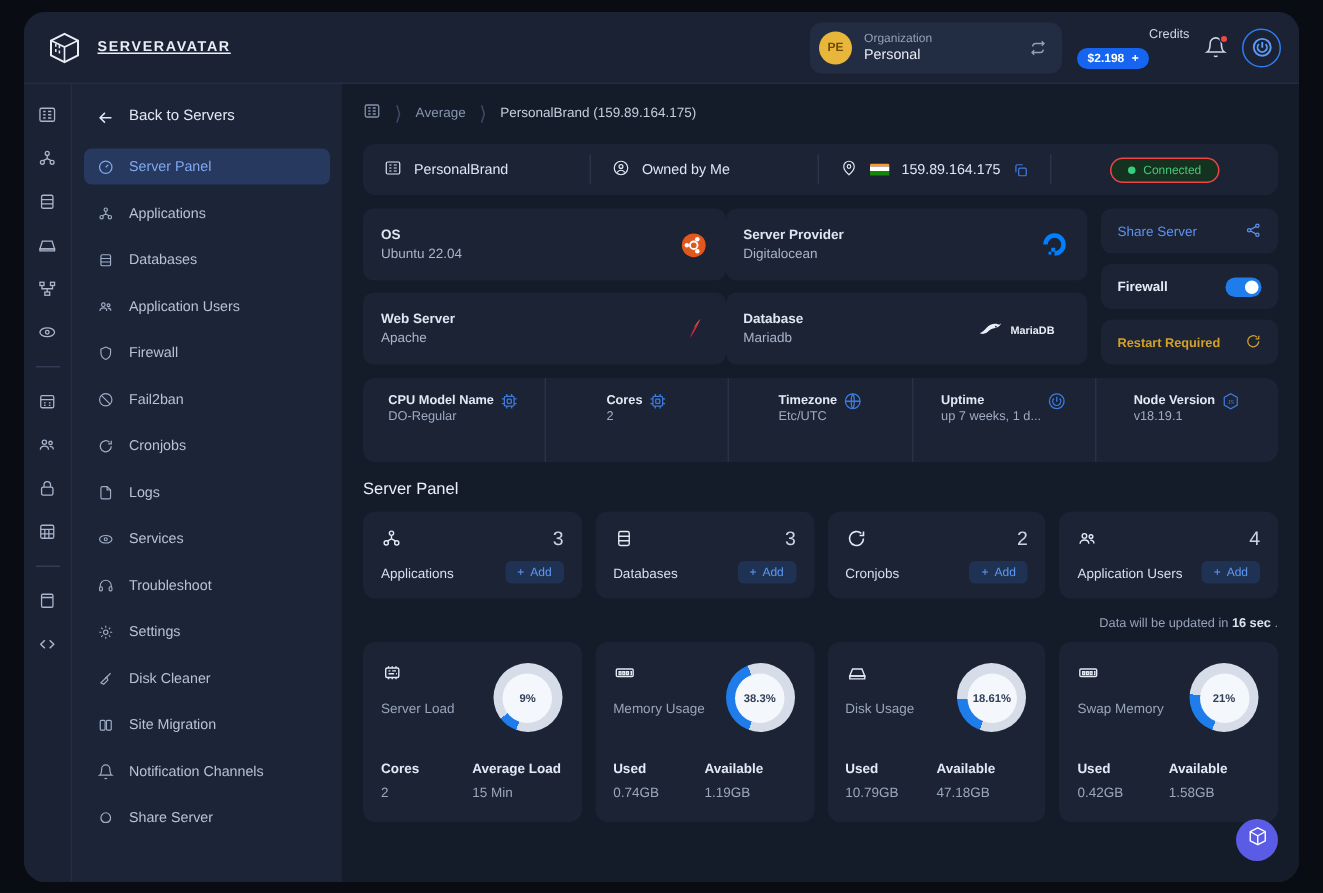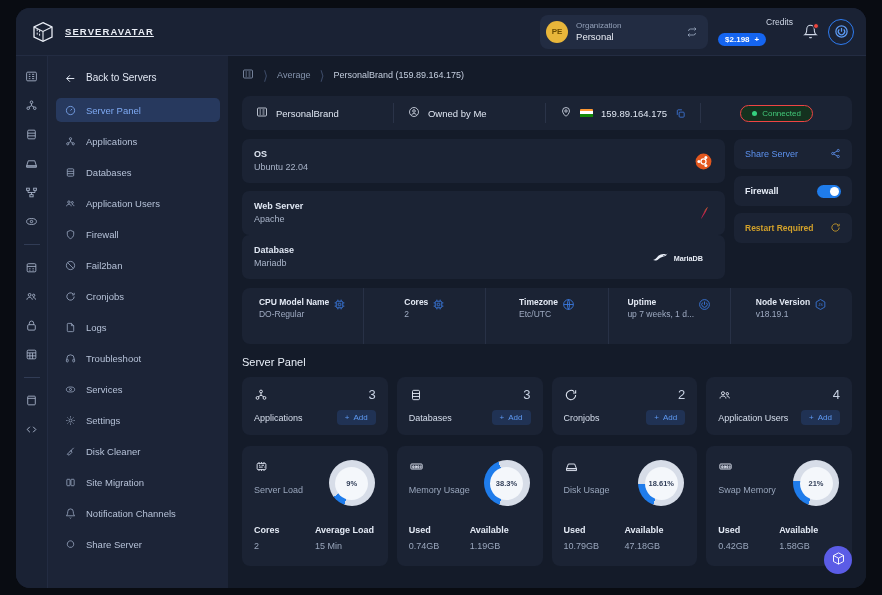--- a/index.html
+++ b/index.html
@@ -159,21 +159,21 @@
     background: #14321f; color: #43c97a;
     border: 1px solid #ef4444;
     border-radius: 11px; padding: 3px 11px;
     font-size: 8px; display: inline-flex; align-items: center; gap: 5px;
   }
   .conn-dot { width: 5px; height: 5px; border-radius: 50%; background: #35d07f; }
 
   
   .info-region { display: flex; gap: 9px; margin-bottom: 9px; }
   .info-left { flex: 1; display: flex; flex-direction: column; gap: 8px; min-width: 0; }
-  .info-row { display: flex; gap: 0; flex-direction: column; }
+  .info-row { display: flex; gap: 0; }
   .info-card {
     flex: 1; min-width: 0;
     background: #1b2334; border-radius: 7px;
     padding: 9px 12px; height: 48px;
     display: flex; align-items: center; justify-content: space-between;
   }
   .ic-t { line-height: 1.45; min-width: 0; }
   .ic-label { font-size: 9px; color: #dfe6f2; font-weight: bold; }
   .ic-value { font-size: 9px; color: #a9b4c9; }
   .ic-logo { flex: 0 0 auto; display: flex; align-items: center; }
@@ -498,35 +498,35 @@
             <svg width="11" height="11" viewBox="0 0 24 24" fill="none" stroke="currentColor" stroke-width="1.7">
               <path d="M14 3H7a2 2 0 0 0-2 2v14a2 2 0 0 0 2 2h10a2 2 0 0 0 2-2V8z"></path>
               <path d="M14 3v5h5"></path>
             </svg>
           </span>
         <span>Logs</span>
       </div>
       <div class="nav-item">
         <span class="nav-ico">
             <svg width="11" height="11" viewBox="0 0 24 24" fill="none" stroke="currentColor" stroke-width="1.7">
+              <ellipse cx="12" cy="12" rx="9" ry="5.5"></ellipse>
+              <circle cx="12" cy="12" r="2.2"></circle>
+            </svg>
+          </span>
+        <span>Services</span>
+      </div>
+      <div class="nav-item">
+        <span class="nav-ico">
+            <svg width="11" height="11" viewBox="0 0 24 24" fill="none" stroke="currentColor" stroke-width="1.7">
               <path d="M4 14v-2a8 8 0 0 1 16 0v2"></path>
               <rect x="3" y="13.5" width="4" height="6" rx="1.6"></rect>
               <rect x="17" y="13.5" width="4" height="6" rx="1.6"></rect>
             </svg>
           </span>
         <span>Troubleshoot</span>
-      </div>
-      <div class="nav-item">
-        <span class="nav-ico">
-            <svg width="11" height="11" viewBox="0 0 24 24" fill="none" stroke="currentColor" stroke-width="1.7">
-              <ellipse cx="12" cy="12" rx="9" ry="5.5"></ellipse>
-              <circle cx="12" cy="12" r="2.2"></circle>
-            </svg>
-          </span>
-        <span>Services</span>
       </div>
       <div class="nav-item">
         <span class="nav-ico">
             <svg width="11" height="11" viewBox="0 0 24 24" fill="none" stroke="currentColor" stroke-width="1.6">
               <circle cx="12" cy="12" r="3.2"></circle>
               <path d="M12 2.6v3M12 18.4v3M2.6 12h3M18.4 12h3M5.4 5.4l2.1 2.1M16.5 16.5l2.1 2.1M18.6 5.4l-2.1 2.1M7.5 16.5l-2.1 2.1"></path>
             </svg>
           </span>
         <span>Settings</span>
       </div>
@@ -635,20 +635,33 @@
               <span class="ic-logo">
                 <svg width="19" height="19" viewBox="0 0 24 24">
                     <circle cx="12" cy="12" r="10" fill="#e2571e"></circle>
                     <circle cx="12" cy="12" r="3.2" fill="none" stroke="#fff" stroke-width="1.6"></circle>
                     <circle cx="6.2" cy="12" r="1.9" fill="#fff"></circle>
                     <circle cx="15" cy="7" r="1.9" fill="#fff"></circle>
                     <circle cx="15" cy="17" r="1.9" fill="#fff"></circle>
                   </svg>
               </span>
             </div>
+            <div class="info-card">
+              <span class="ic-t">
+                <div class="ic-label">Server Provider</div>
+                <div class="ic-value">Digitalocean</div>
+              </span>
+              <span class="ic-logo">
+                <svg width="20" height="20" viewBox="0 0 24 24" fill="none">
+                    <path d="M12 3a9 9 0 0 0-9 9h3.6A5.4 5.4 0 1 1 12 17.4V21a9 9 0 0 0 0-18z" fill="#0080ff"></path>
+                    <rect x="9.4" y="14.6" width="3.2" height="3.2" fill="#0080ff"></rect>
+                    <rect x="7.2" y="17.8" width="2.3" height="2.3" fill="#0080ff"></rect>
+                  </svg>
+              </span>
+            </div>
           </div>
           <div class="info-row">
             <div class="info-card">
               <span class="ic-t">
                 <div class="ic-label">Web Server</div>
                 <div class="ic-value">Apache</div>
               </span>
               <span class="ic-logo">
                 <svg width="18" height="18" viewBox="0 0 24 24">
                     <path d="M17 3.5c-2 2.5-5.5 8-7.5 12.5-.8 1.8-1.3 3.2-1.5 4.3 1-1.3 2.5-3.6 4.4-6.6C14.8 9.7 16.5 6.2 17 3.5z" fill="#c4254c"></path>
@@ -825,20 +838,23 @@
           <div class="cc-bot">
             <span class="cc-label">Application Users</span>
             <span class="add-btn">
               <span>+</span>
               <span>Add</span>
             </span>
           </div>
         </div>
       </div>
 
+      <div class="refresh-note">
+        <span>Data will be updated in </span><b>16 sec</b><span> .</span>
+      </div>
 
       <div class="metrics">
 
         <div class="metric">
           <div class="m-top">
             <span class="m-ico">
                 <svg width="15" height="15" viewBox="0 0 24 24" fill="none" stroke="currentColor" stroke-width="1.5">
                   <rect x="5" y="7" width="14" height="10" rx="1.6"></rect>
                   <path d="M8 10h2M12 10h4M8 13h6M16 13h1M8 7V5M12 7V5M16 7V5M8 19v-2M12 19v-2M16 19v-2"></path>
                 </svg>

